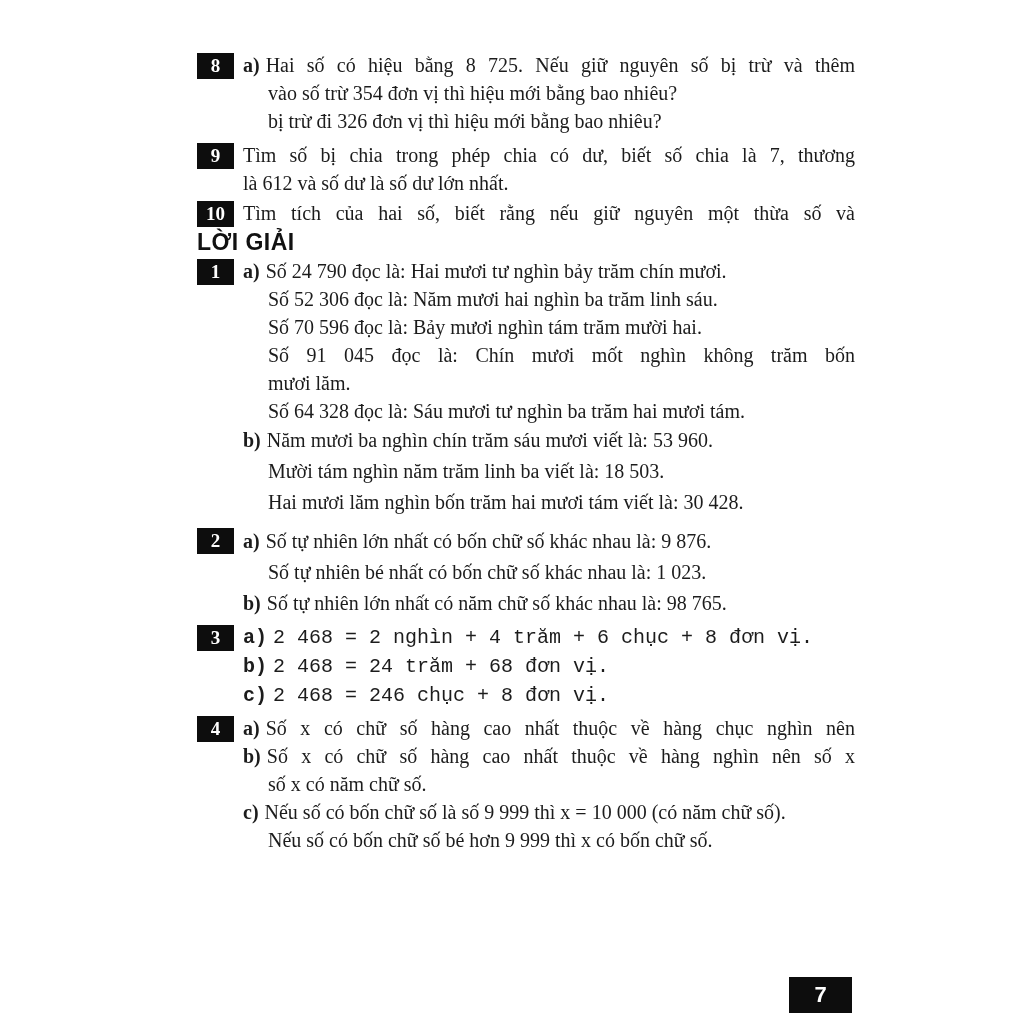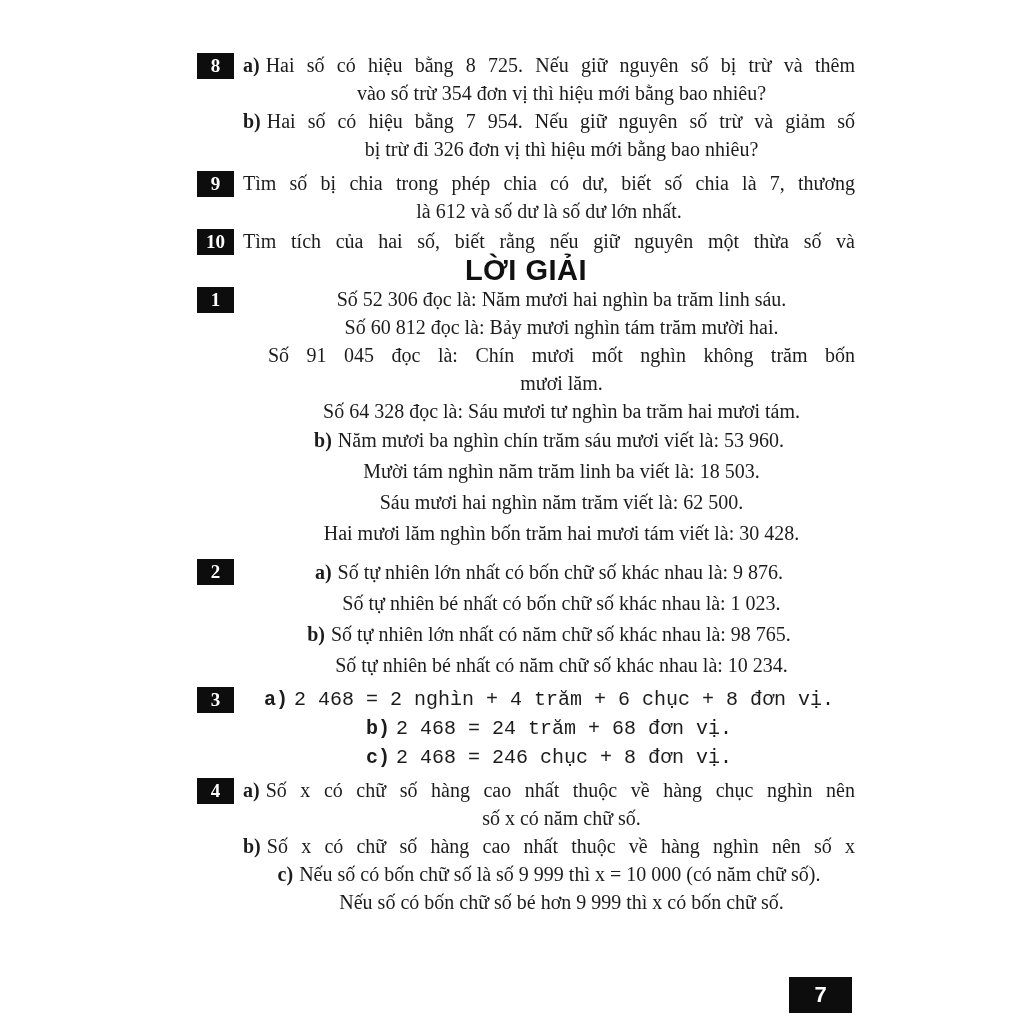--- a/index.html
+++ b/index.html
@@ -16,99 +16,97 @@
   .m6 { margin-bottom:6px; }
   .m2 { margin-bottom:2px; }
   .m8 { margin-bottom:8px; }
   .m4 { margin-bottom:4px; }
   .badge {
     position:absolute; left:0; top:2px; width:37px; height:26px;
     background:#0d0d0d; color:#ffffff; text-align:center;
     font-weight:700; font-size:19px; line-height:26px;
     font-family:"Liberation Serif","DejaVu Serif",serif;
   }
-  .line { white-space:nowrap;text-align:center; }
+  .line { white-space:nowrap; }
   .line.j { white-space:normal; text-align:justify; text-align-last:justify; -moz-text-align-last:justify; }
   .ind { padding-left:25px; }
   .s31 { line-height:31px; }
   .s29 { line-height:29px;font-family:Liberation Mono, monospace; }
   .lbl { font-weight:700; padding-right:6px; }
   .heading {
-    text-align:center; margin:0; 
+    margin:0; 
     font-family:"Liberation Sans","DejaVu Sans",sans-serif;
-    font-weight:700; font-size:29px; line-height:30px; letter-spacing:0.5px;
+    font-weight:700; font-size:23px; line-height:30px; letter-spacing:0.5px;
     color:#111111;
   }
   .pagenum {
     position:absolute; left:789px; top:977px; width:63px; height:36px;
     background:#0d0d0d; color:#ffffff; text-align:center;
     font-family:"Liberation Sans","DejaVu Sans",sans-serif;
     font-weight:700; font-size:22px; line-height:36px;
   }
 </style>
 </head>
 <body>
 
 <div class="page">
   <div class="content">
 
     <div class="item m6">
       <div class="badge">8</div>
       <div class="line j"><span class="lbl">a)</span><span>Hai số có hiệu bằng 8 725. Nếu giữ nguyên số bị trừ và thêm</span></div>
       <div class="line ind"><span>vào số trừ 354 đơn vị thì hiệu mới bằng bao nhiêu?</span></div>
-      <div class="line j"><span class="lbl">b)</span><span>Hai số có hiệu bằng 7 954. Nếu giữ nguyên số trừ và giảm số</span></div>
       <div class="line ind"><span>bị trừ đi 326 đơn vị thì hiệu mới bằng bao nhiêu?</span></div>
     </div>
 
     <div class="item m2">
       <div class="badge">9</div>
       <div class="line j"><span>Tìm số bị chia trong phép chia có dư, biết số chia là 7, thương</span></div>
       <div class="line"><span>là 612 và số dư là số dư lớn nhất.</span></div>
     </div>
 
     <div class="item">
       <div class="badge">10</div>
       <div class="line j"><span>Tìm tích của hai số, biết rằng nếu giữ nguyên một thừa số và</span></div>
     </div>
 
     <div class="heading">LỜI GIẢI</div>
 
     <div class="item m8">
       <div class="badge">1</div>
+      <div class="line"><span class="lbl">a)</span><span>Số 24 790 đọc là: Hai mươi tư nghìn bảy trăm chín mươi.</span></div>
       <div class="line ind"><span>Số 52 306 đọc là: Năm mươi hai nghìn ba trăm linh sáu.</span></div>
-      <div class="line ind"><span>Số 60 812 đọc là: Bảy mươi nghìn tám trăm mười hai.</span></div>
+      <div class="line ind"><span>Số 70 596 đọc là: Bảy mươi nghìn tám trăm mười hai.</span></div>
       <div class="line ind j"><span>Số 91 045 đọc là: Chín mươi mốt nghìn không trăm bốn</span></div>
       <div class="line ind"><span>mươi lăm.</span></div>
       <div class="line ind"><span>Số 64 328 đọc là: Sáu mươi tư nghìn ba trăm hai mươi tám.</span></div>
       <div class="line s31"><span class="lbl">b)</span><span>Năm mươi ba nghìn chín trăm sáu mươi viết là: 53 960.</span></div>
       <div class="line ind s31"><span>Mười tám nghìn năm trăm linh ba viết là: 18 503.</span></div>
-      <div class="line ind s31"><span>Sáu mươi hai nghìn năm trăm viết là: 62 500.</span></div>
       <div class="line ind s31"><span>Hai mươi lăm nghìn bốn trăm hai mươi tám viết là: 30 428.</span></div>
     </div>
 
     <div class="item m4">
       <div class="badge">2</div>
       <div class="line s31"><span class="lbl">a)</span><span>Số tự nhiên lớn nhất có bốn chữ số khác nhau là: 9 876.</span></div>
       <div class="line ind s31"><span>Số tự nhiên bé nhất có bốn chữ số khác nhau là: 1 023.</span></div>
       <div class="line s31"><span class="lbl">b)</span><span>Số tự nhiên lớn nhất có năm chữ số khác nhau là: 98 765.</span></div>
-      <div class="line ind s31"><span>Số tự nhiên bé nhất có năm chữ số khác nhau là: 10 234.</span></div>
     </div>
 
     <div class="item m4">
       <div class="badge">3</div>
       <div class="line s29"><span class="lbl">a)</span><span>2 468 = 2 nghìn + 4 trăm + 6 chục + 8 đơn vị.</span></div>
       <div class="line s29"><span class="lbl">b)</span><span>2 468 = 24 trăm + 68 đơn vị.</span></div>
       <div class="line s29"><span class="lbl">c)</span><span>2 468 = 246 chục + 8 đơn vị.</span></div>
     </div>
 
     <div class="item">
       <div class="badge">4</div>
       <div class="line j"><span class="lbl">a)</span><span>Số x có chữ số hàng cao nhất thuộc về hàng chục nghìn nên</span></div>
+      <div class="line j"><span class="lbl">b)</span><span>Số x có chữ số hàng cao nhất thuộc về hàng nghìn nên số x</span></div>
       <div class="line ind"><span>số x có năm chữ số.</span></div>
-      <div class="line j"><span class="lbl">b)</span><span>Số x có chữ số hàng cao nhất thuộc về hàng nghìn nên số x</span></div>
       <div class="line"><span class="lbl">c)</span><span>Nếu số có bốn chữ số là số 9 999 thì x = 10 000 (có năm chữ số).</span></div>
       <div class="line ind"><span>Nếu số có bốn chữ số bé hơn 9 999 thì x có bốn chữ số.</span></div>
     </div>
 
   </div>
 
   <div class="pagenum">7</div>
 </div>
 
 </body></html>

